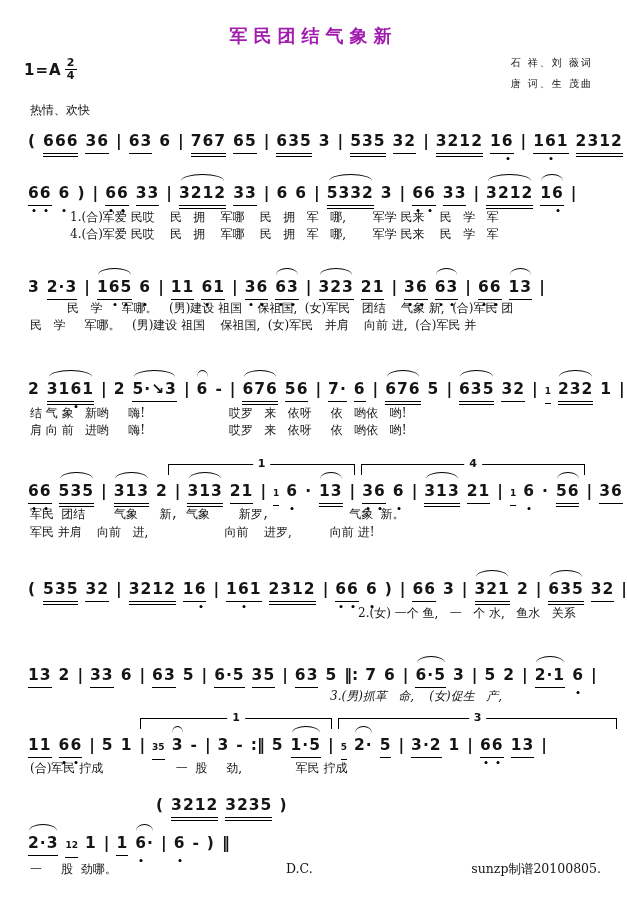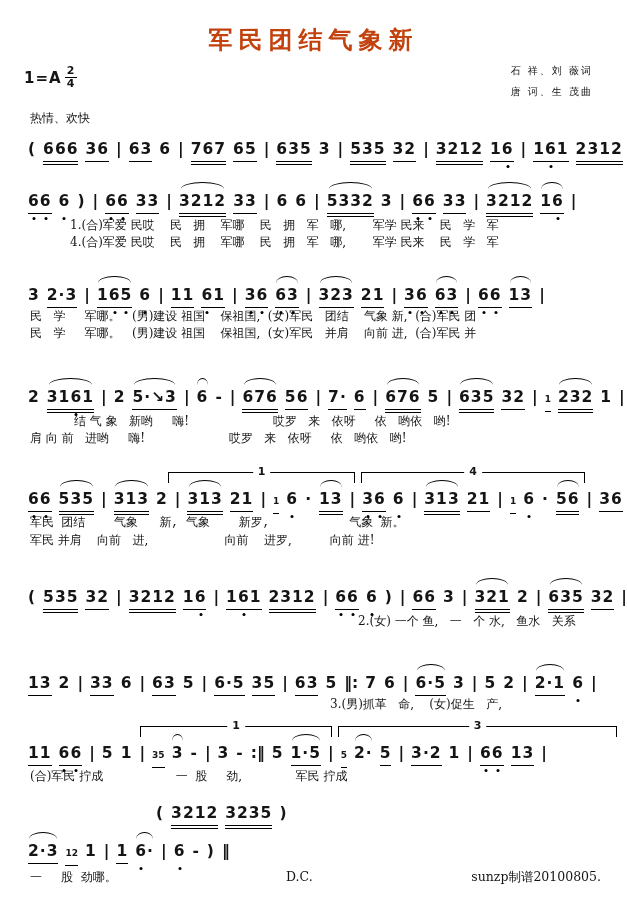--- a/index.html
+++ b/index.html
@@ -1,22 +1,22 @@
 <!DOCTYPE html>
 <html><head>
 <meta charset="utf-8">
 <style>
   html,body{margin:0;padding:0;background:#fff;}
   body{
     width:627px;height:908px;overflow:hidden;position:relative;
     font-family:"DejaVu Sans","Liberation Sans",sans-serif;color:#151515;
   }
   .title{
-    text-align:center;margin:24px 0 4px 0;font-size:24px;font-weight:bold;
-    color:#c2410c;letter-spacing:6px;
+    text-align:center;margin:24px 0 4px 0;font-size:18px;font-weight:bold;
+    color:#a21caf;letter-spacing:6px;
   }
   .meta-row{position:relative;margin:4px 30px 0 24px;height:48px;}
   .keysig{position:absolute;left:0;top:6px;font-size:15px;font-weight:bold;letter-spacing:1px;}
   .frac{display:inline-block;vertical-align:-4px;text-align:center;font-size:11px;line-height:10px;font-weight:bold;margin-left:3px;}
   .frac .num{display:block;border-bottom:1.5px solid #000;padding:0 2px 1px 2px;}
   .frac .den{display:block;padding-top:1px;}
   .credits{position:absolute;right:4px;top:0;text-align:right;font-size:10px;line-height:21px;letter-spacing:2px;}
   .tempo{margin:2px 0 0 30px;font-size:12px;}
   .system{position:relative;margin:0 12px 0 28px;}
   .notes{
@@ -147,21 +147,21 @@
         <span class="tok u1 slur">323</span>
         <span class="tok u1">21</span>
         <span class="tok bar">|</span>
         <span class="tok u1"><span class="ch mb">3</span><span class="ch mb">6</span></span>
         <span class="tok u1 slur"><span class="ch mb">6</span><span class="ch mb">3</span></span>
         <span class="tok bar">|</span>
         <span class="tok u1"><span class="ch mb">6</span><span class="ch mb">6</span></span>
         <span class="tok u1 slur">13</span>
         <span class="tok bar">|</span>
       </div>
-      <div class="lyric" style="padding-left: 2px;">民   学     军哪。   (男)建设 祖国    保祖国,  (女)军民   团结    气象 新,  (合)军民 团</div>
+      <div class="lyric" style="padding-left: 2px; margin-left: 37px;">民   学     军哪。   (男)建设 祖国    保祖国,  (女)军民   团结    气象 新,  (合)军民 团</div>
       <div class="lyric" style="padding-left: 2px;">民   学     军哪。   (男)建设 祖国    保祖国,  (女)军民   并肩    向前 进,  (合)军民 并</div>
     </div>
     <div class="system mb4">
       <div class="notes">
         <span class="tok">2</span>
         <span class="tok u2 slur"><span class="ch">3</span><span class="ch">1</span><span class="ch mb">6</span><span class="ch">1</span></span>
         <span class="tok bar">|</span>
         <span class="tok">2</span>
         <span class="tok u1 slur">5·↘3</span>
         <span class="tok bar">|</span>
@@ -178,21 +178,21 @@
         <span class="tok">5</span>
         <span class="tok bar">|</span>
         <span class="tok u2 slur">635</span>
         <span class="tok u1">32</span>
         <span class="tok bar">|</span>
         <span class="tok u1 grace">1</span>
         <span class="tok u2 slur">232</span>
         <span class="tok">1</span>
         <span class="tok bar">|</span>
       </div>
-      <div class="lyric" style="padding-left: 2px; margin-left: 44px;">结 气 象   新哟     嗨!                      哎罗   来   依呀     依   哟依   哟!</div>
+      <div class="lyric" style="padding-left: 2px;">结 气 象   新哟     嗨!                      哎罗   来   依呀     依   哟依   哟!</div>
       <div class="lyric" style="padding-left: 2px;">肩 向 前   进哟     嗨!                      哎罗   来   依呀     依   哟依   哟!</div>
     </div>
     <div class="system mb5 pt-volta">
       <div class="volta" style="left: 140px; width: 185px;">
         <span class="vlabel">1</span>
       </div>
       <div class="volta" style="left: 333px; width: 222px;">
         <span class="vlabel">4</span>
       </div>
       <div class="notes">
@@ -277,21 +277,21 @@
         <span class="tok u1 slur">6·5</span>
         <span class="tok">3</span>
         <span class="tok bar">|</span>
         <span class="tok">5</span>
         <span class="tok">2</span>
         <span class="tok bar">|</span>
         <span class="tok u1 slur">2·1</span>
         <span class="tok"><span class="ch mb">6</span></span>
         <span class="tok bar">|</span>
       </div>
-      <div class="lyric" style="padding-left: 302px;">3.(男)抓革   命,    (女)促生   产,</div>
+      <div class="lyric" style="padding-left: 302px; font-style: italic;">3.(男)抓革   命,    (女)促生   产,</div>
     </div>
     <div class="system mb8 pt-volta">
       <div class="volta" style="left: 112px; width: 190px;">
         <span class="vlabel">1</span>
       </div>
       <div class="volta" style="left: 310px; width: 277px;">
         <span class="vlabel">3</span>
       </div>
       <div class="notes">
         <span class="tok u1">11</span>

